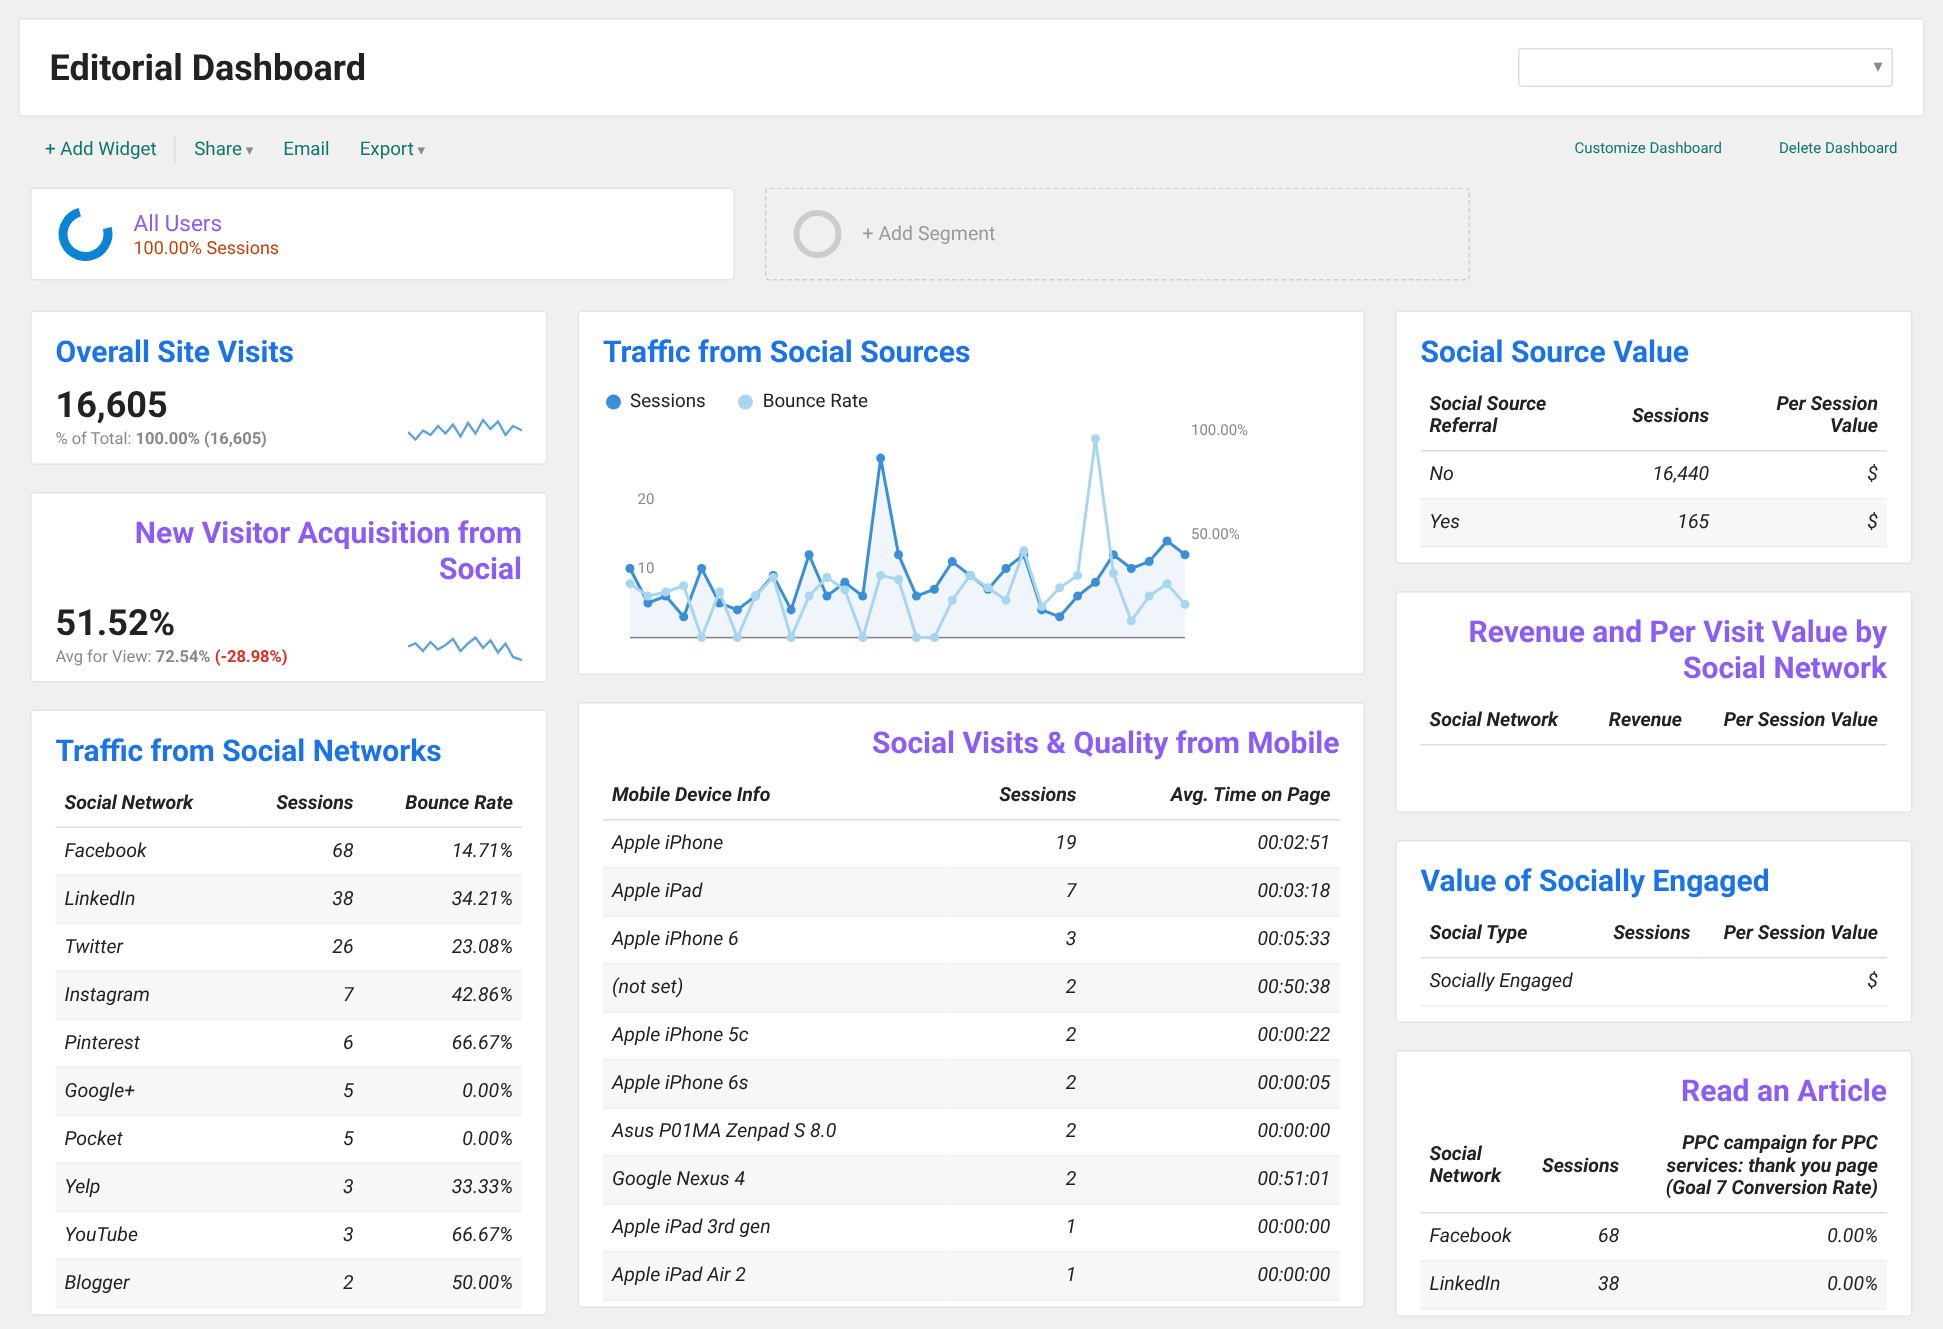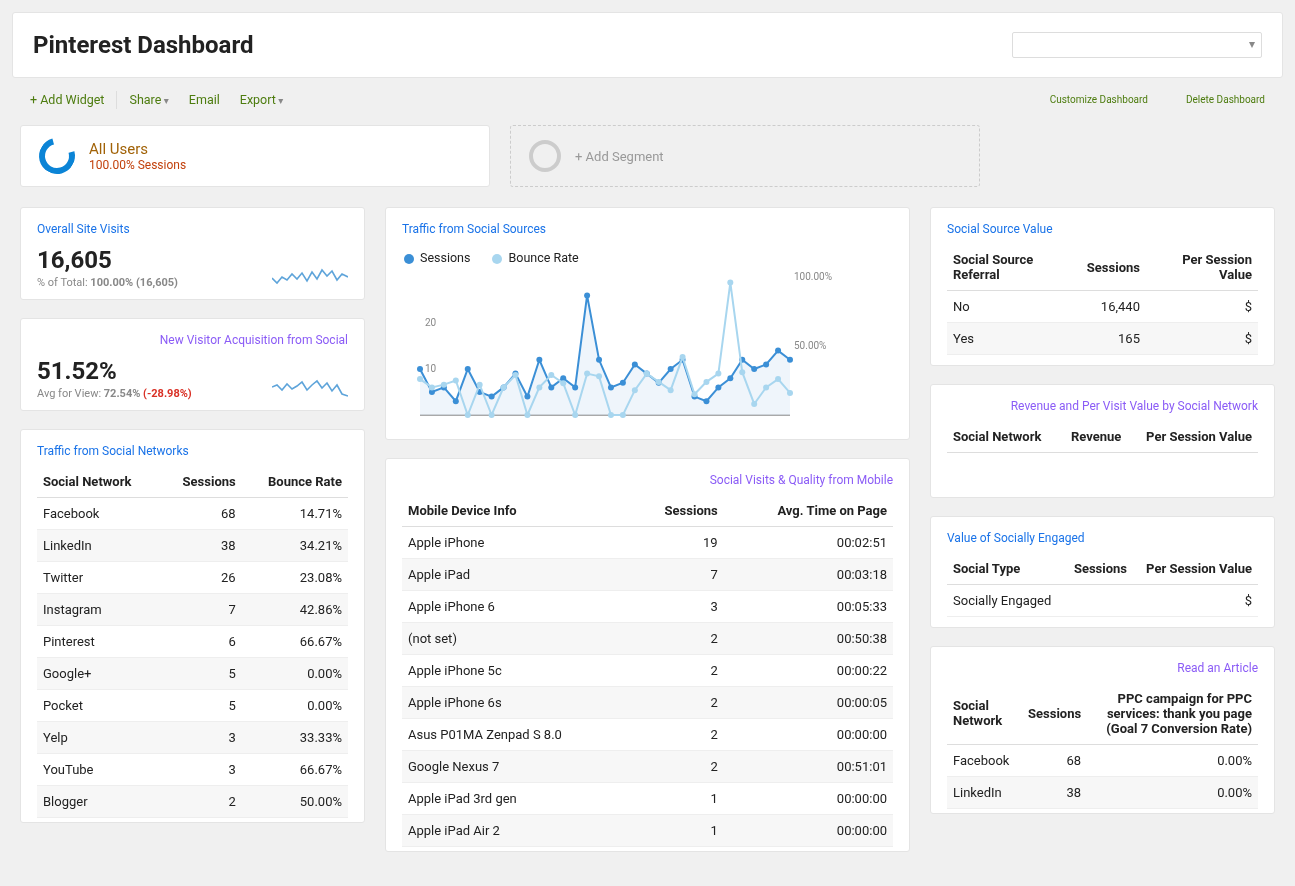--- a/index.html
+++ b/index.html
@@ -2,50 +2,50 @@
 <html><head>
 <meta charset="utf-8">
 <style>
 * { box-sizing: border-box; margin: 0; padding: 0; }
 body { font-family: -apple-system, BlinkMacSystemFont, 'Segoe UI', Roboto, Arial, sans-serif; background: #f0f0f0; color: #222; font-size: 13px; }
 .page { width: 1295px; margin: 0 auto; padding: 12px; }
 .header-card { background: #fff; border: 1px solid #e4e4e4; border-radius: 3px; padding: 18px 20px; display: flex; justify-content: space-between; align-items: center; }
 .dash-title { font-size: 24px; font-weight: 700; }
 .header-select { width: 250px; height: 26px; border: 1px solid #ddd; background: #fff; border-radius: 2px; position: relative; }
 .header-select::after { content: "▾"; color: #888; position: absolute; right: 6px; top: 4px; font-size: 12px; }
-.toolbar { display: flex; justify-content: space-between; align-items: center; padding: 10px 8px; font-size: 12.5px; color: #4d7c0f; }
+.toolbar { display: flex; justify-content: space-between; align-items: center; padding: 10px 8px; font-size: 12.5px; color: #0f766e; }
 .toolbar-left { display: flex; align-items: center; gap: 0; }
 .tb-item { padding: 4px 10px; cursor: pointer; }
 .tb-sep { border-left: 1px solid #ddd; height: 18px; margin: 0 2px; }
 .tb-caret::after { content: " ▾"; color: #888; font-size: 10px; }
 .toolbar-right { display: flex; gap: 18px; }
 .toolbar-right .tb-item { font-size: 10px; }
 .segments-row { display: flex; gap: 20px; padding: 4px 20px 14px 8px; }
 .seg-card-solid { flex: 0 0 470px; background: #fff; border: 1px solid #e4e4e4; border-radius: 3px; padding: 12px 18px; display: flex; align-items: center; gap: 14px; }
 .seg-circle { width: 36px; height: 36px; border: 6px solid #0b84d6; border-radius: 50%; display:inline-block; }
 .seg-circle.open-top { border-top-color: transparent; transform: rotate(30deg); }
 .seg-circle.grey { border: 4px solid #ccc; width: 32px; height: 32px; }
-.seg-text .t { font-size: 15px; color: #a16207; }
+.seg-text .t { font-size: 15px; color: #8b5cf6; }
 .seg-text .s { font-size: 12px; color: #c2410c; }
 .seg-card-dashed { flex: 0 0 470px; border: 1px dashed #ccc; border-radius: 3px; padding: 12px 18px; display: flex; align-items: center; gap: 14px; color: #999; }
 .grid { display: flex; gap: 20px; padding: 6px 8px; }
 .col { display: flex; flex-direction: column; gap: 18px; }
 .col-l { width: 345px; }
 .col-m { flex: 1; }
 .col-r { width: 345px; }
 .card { background: #fff; border: 1px solid #e4e4e4; border-radius: 3px; padding: 14px 16px 10px; }
-.card-title { color: #1a73e8; font-size: 12px; margin-bottom: 8px; font-weight: 400; }
+.card-title { color: #1a73e8; font-size: 20px; margin-bottom: 8px; font-weight: 700; }
 .card-title.black { color: #8b5cf6; text-align: right; }
 .big-metric { font-size: 24px; font-weight: 700; margin-top: 2px; }
 .sub-line { font-size: 11px; color: #888; margin-top: 2px; }
 .sub-line .strong { font-weight: 700; color: #888; }
 .sub-line .neg { color: #d93025; font-weight: 700; }
 .metric-card-body { display: flex; justify-content: space-between; align-items: flex-end; gap: 10px; }
 .spark { width: 76px; height: 24px; stroke: #5ea4da; fill: none; stroke-width: 1.6; }
-table { width: 100%; border-collapse: collapse; }
+table { width: 100%; border-collapse: collapse; font-style: italic; }
 th { text-align: left; font-size: 13px; font-weight: 700; padding: 8px 6px; border-bottom: 1px solid #ddd; }
 th.r, td.r { text-align: right; }
 td { padding: 8px 6px; font-size: 13px; border-bottom: 1px solid #eee; }
 tbody tr:nth-child(even) td { background: #f7f7f7; }
 .legend { display: flex; align-items: center; gap: 22px; padding: 6px 2px 4px; font-size: 12.5px; }
 .legend .dot { width: 10px; height: 10px; border-radius: 50%; display:inline-block; margin-right: 6px; vertical-align: middle; }
 .legend .dot.blue { background: #3b8fd6; }
 .legend .dot.lblue { background: #a8d6ef; }
 .chart-wrap svg { display: block; }
 .axis-text { fill: #888; font-size: 10px; }
@@ -56,21 +56,21 @@
 .chart-dot { r: 3; }
 .chart-dot.blue { fill: #3b8fd6; }
 .chart-dot.light { fill: #a8d6ef; }
 .card.no-pad-bottom { padding-bottom: 4px; }
 </style>
 </head>
 <body>
 
 <div class="page">
   <div class="header-card">
-    <div class="dash-title">Pinterest Dashboard</div>
+    <div class="dash-title">Editorial Dashboard</div>
     <div class="header-select"></div>
   </div>
 
   <div class="toolbar">
     <div class="toolbar-left">
       <span class="tb-item">+ Add Widget</span>
       <span class="tb-sep"></span>
       <span class="tb-item tb-caret">Share</span>
       <span class="tb-item">Email</span>
       <span class="tb-item tb-caret">Export</span>
@@ -319,21 +319,21 @@
                 <td>Apple iPhone 6s</td>
                 <td class="r">2</td>
                 <td class="r">00:00:05</td>
               </tr>
               <tr>
                 <td>Asus P01MA Zenpad S 8.0</td>
                 <td class="r">2</td>
                 <td class="r">00:00:00</td>
               </tr>
               <tr>
-                <td>Google Nexus 7</td>
+                <td>Google Nexus 4</td>
                 <td class="r">2</td>
                 <td class="r">00:51:01</td>
               </tr>
               <tr>
                 <td>Apple iPad 3rd gen</td>
                 <td class="r">1</td>
                 <td class="r">00:00:00</td>
               </tr>
               <tr>
                 <td>Apple iPad Air 2</td>

